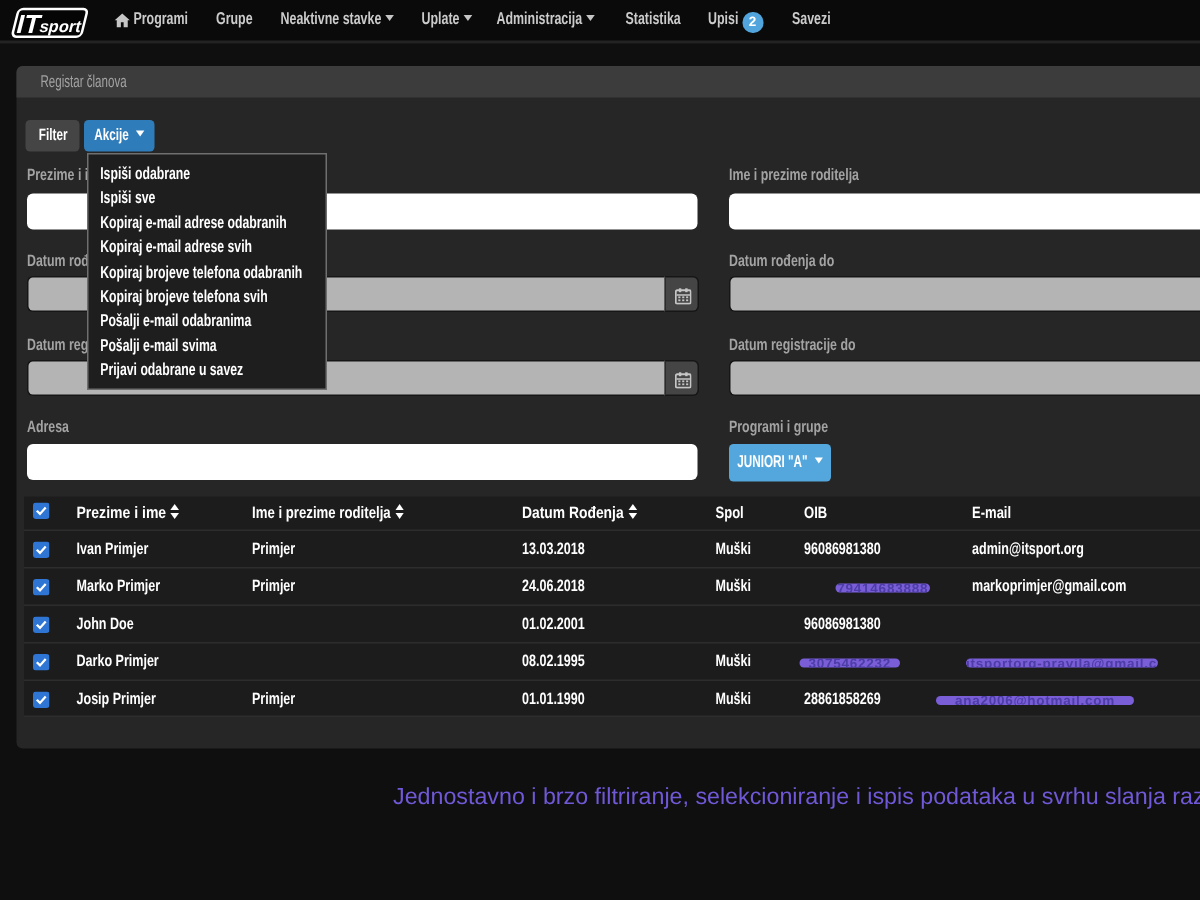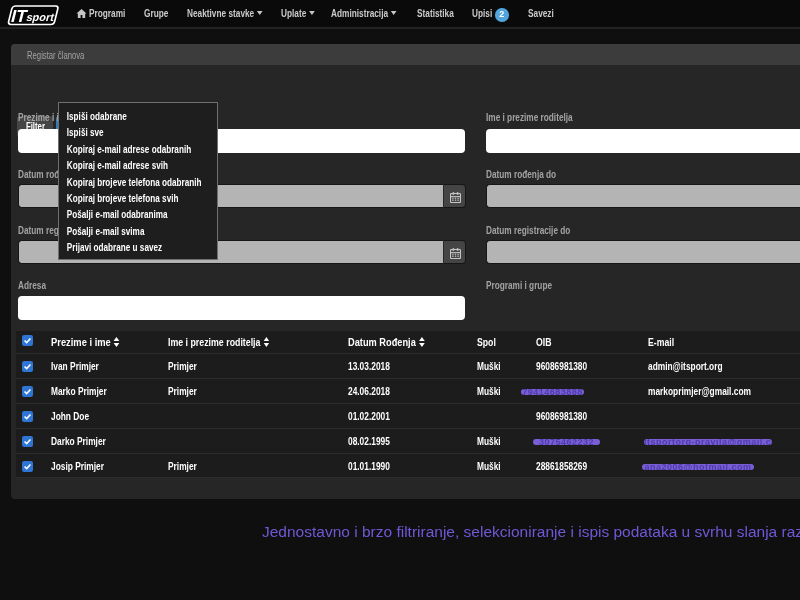--- a/index.html
+++ b/index.html
@@ -15,21 +15,21 @@
   .caret { display:inline-block; width:0; height:0; border-left:4px solid transparent;
     border-right:4px solid transparent; border-top:4px solid #c6c6c6; vertical-align:2px; margin-left:4px; }
 
   
   #panel { position:absolute; left:11px; top:44px; width:933px; height:455px; background:#262626; border-radius:4px; }
   #phead { position:absolute; left:0; top:0; width:100%; height:21px; background:#3c3c3c;
     border-radius:4px 4px 0 0; color:#a3a3a3; font-size:11.5px; line-height:22px; }
   #phead span { display:inline-block; margin-left:16px; transform:scaleX(0.67); transform-origin:0 50%; white-space:nowrap; }
 
   .btn { position:absolute; border-radius:3px; color:#fff; font-weight:bold; font-size:11px;
-    display:flex; justify-content:center;margin-top:36px; }
+    display:flex; justify-content:center; }
   .btn > span { display:inline-block; transform:scaleX(0.71); white-space:nowrap; }
   #btnFilter { left:6px; top:36px; width:36px; height:21px; line-height:21px; background:#454545; }
   #btnAkcije { left:45px; top:36px; width:47px; height:21px; line-height:21px; background:#2e7cba; }
   #btnJun { left:475px; top:252px; width:68px; height:25px; line-height:25px; background:#54a7dc; font-size:11.5px; }
   #btnJun > span { transform:scaleX(0.68); }
 
   
   #menu { position:absolute; left:47px; top:58px; width:160px; height:158px; background:#1e1e1e;
     border:1px solid #6f6f6f; z-index:50; padding-top:5px; }
   #menu div { height:16.4px; line-height:16.4px; padding-left:11px; color:#fff;
@@ -179,21 +179,21 @@
     </div>
     <div class="trow" style="top:47px;">
       <svg class="chk" width="13" height="13" viewBox="0 0 13 13">
           <rect width="13" height="13" rx="2.5" fill="#2e75d4"></rect>
           <path d="M3 6.5 L5.5 9 L10 4" stroke="#fff" stroke-width="1.8" fill="none"></path>
         </svg>
       <div class="cell" style="left:35px;">Marko Primjer</div>
       <div class="cell" style="left:152px;">Primjer</div>
       <div class="cell" style="left:332px;">24.06.2018</div>
       <div class="cell" style="left:461px;">Muški</div>
-      <div class="redact" style="left:505px;width:63px;text-decoration:underline;">79414683888</div>
+      <div class="redact" style="left:541px;width:63px;text-decoration:underline;">79414683888</div>
       <div class="cell" style="left:632px;">markoprimjer@gmail.com</div>
     </div>
     <div class="trow" style="top:72px;">
       <svg class="chk" width="13" height="13" viewBox="0 0 13 13">
           <rect width="13" height="13" rx="2.5" fill="#2e75d4"></rect>
           <path d="M3 6.5 L5.5 9 L10 4" stroke="#fff" stroke-width="1.8" fill="none"></path>
         </svg>
       <div class="cell" style="left:35px;">John Doe</div>
       <div class="cell" style="left:332px;">01.02.2001</div>
       <div class="cell" style="left:520px;">96086981380</div>
@@ -212,21 +212,21 @@
     <div class="trow" style="top:122px;border-bottom:1px solid #2d2d2d;">
       <svg class="chk" width="13" height="13" viewBox="0 0 13 13">
           <rect width="13" height="13" rx="2.5" fill="#2e75d4"></rect>
           <path d="M3 6.5 L5.5 9 L10 4" stroke="#fff" stroke-width="1.8" fill="none"></path>
         </svg>
       <div class="cell" style="left:35px;">Josip Primjer</div>
       <div class="cell" style="left:152px;">Primjer</div>
       <div class="cell" style="left:332px;">01.01.1990</div>
       <div class="cell" style="left:461px;">Muški</div>
       <div class="cell" style="left:520px;">28861858269</div>
-      <div class="redact" style="left:626px;width:112px;">ana2006@hotmail.com</div>
+      <div class="redact" style="left:608px;width:132px;">ana2006@hotmail.com</div>
     </div>
   </div>
 
   <div id="menu">
     <div>Ispiši odabrane</div>
     <div>Ispiši sve</div>
     <div>Kopiraj e-mail adrese odabranih</div>
     <div>Kopiraj e-mail adrese svih</div>
     <div>Kopiraj brojeve telefona odabranih</div>
     <div>Kopiraj brojeve telefona svih</div>

